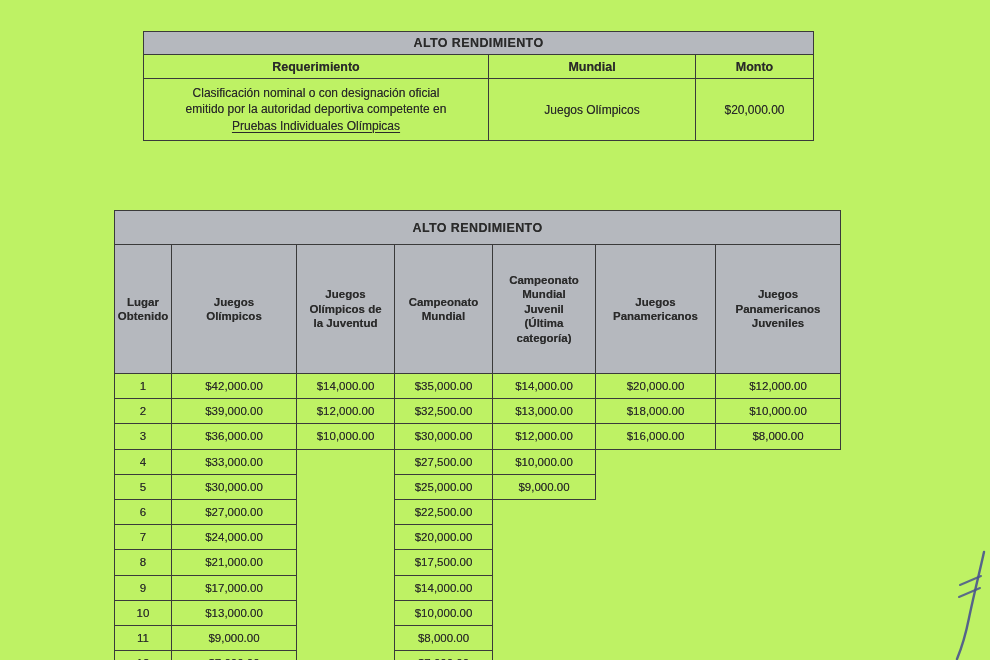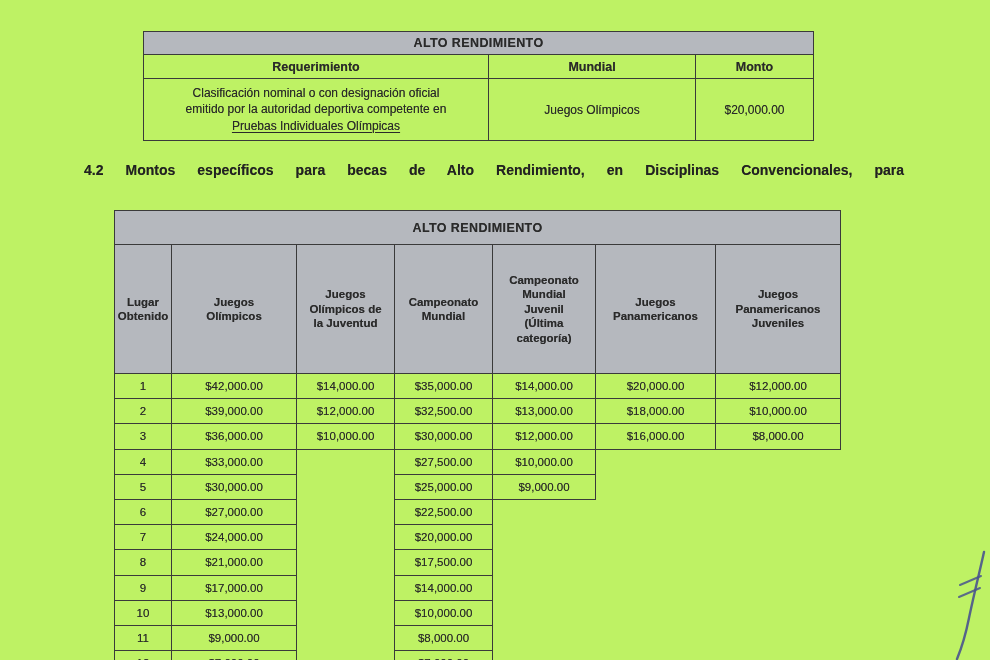--- a/index.html
+++ b/index.html
@@ -76,21 +76,20 @@
             <span class="req-line">emitido por la autoridad deportiva competente en</span>
             <span class="req-line underlined">Pruebas Individuales Olímpicas</span>
           </td>
           <td>Juegos Olímpicos</td>
           <td>$20,000.00</td>
         </tr>
       </tbody>
     </table>
 
     <div class="heading">
-      <div class="line1">4.2 Montos específicos para becas de Alto Rendimiento, en Disciplinas Convencionales, para</div>
     </div>
 
     <table class="t2">
       <colgroup>
         <col style="width:57px">
           <col style="width:125px">
           <col style="width:98px">
         <col style="width:98px">
           <col style="width:103px">
           <col style="width:120px">

